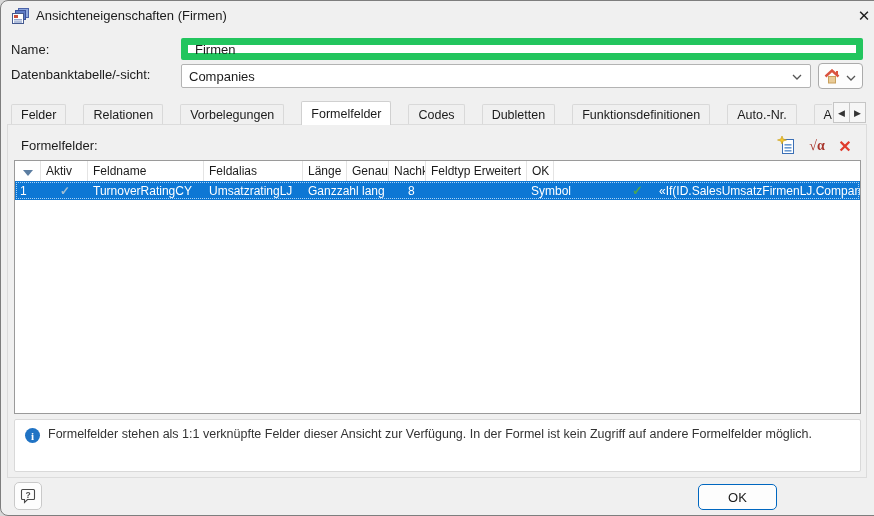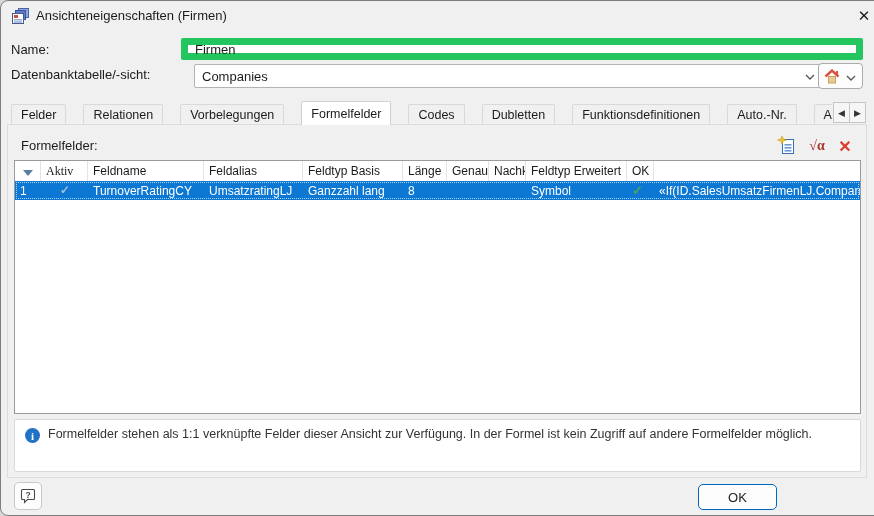--- a/index.html
+++ b/index.html
@@ -50,21 +50,21 @@
   .icon-new{left:775px;}
   
   .grid{position:absolute;left:13px;top:159px;width:847px;height:254px;
     background:#fff;border:1px solid #9a9a9a;box-sizing:border-box;overflow:hidden;}
   .thead{display:flex;height:20px;background:#fff;}
   .hc{box-sizing:border-box;border-right:1px solid #e4e4e4;padding:3px 4px 0 5px;
     font-size:12px;white-space:nowrap;overflow:hidden;}
   .trow{display:flex;height:19px;background:#0d77d4;color:#fff;align-items:center;
     outline:1px dotted #a9d3f5;outline-offset:-2px;}
   .tc{box-sizing:border-box;padding:0 4px 0 5px;font-size:12px;white-space:nowrap;overflow:hidden;}
-  .c0{width:26px;}.c1{width:47px;font-family:Liberation Serif, serif;}.c2{width:116px;}.c3{width:99px;}.c4{width:100px;}
+  .c0{width:26px;}.c1{width:47px;}.c2{width:116px;}.c3{width:99px;}.c4{width:100px;}
   .c5{width:44px;}.c6{width:42px;}.c7{width:37px;}.c8{width:101px;}.c9{width:27px;}
   .c10{flex:1;min-width:0;}
   .sel-triangle{width:0;height:0;border-left:5px solid transparent;border-right:5px solid transparent;
     border-top:6px solid #5b7da1;margin:6px auto 0;}
   .chk-aktiv{color:#a4c0d3;font-weight:bold;font-size:12px;}
   .chk-ok{color:#4aa556;font-weight:bold;font-size:13px;}
   
   .infobar{position:absolute;left:13px;top:418px;width:847px;height:53px;background:#fff;
     border:1px solid #d9d9d9;border-radius:2px;box-sizing:border-box;
     display:flex;align-items:flex-start;padding:7px 10px;gap:8px;}
@@ -100,21 +100,21 @@
     <span class="title-text">Ansichteneigenschaften (Firmen)</span>
     <div class="close-btn">✕</div>
   </div>
 
   <div class="form-label" style="top:41px;">Name:</div>
   <div class="textbox" style="left:180px;top:37px;width:682px;height:22px;">
     <span>Firmen</span>
   </div>
 
   <div class="form-label" style="top:66px;">Datenbanktabelle/-sicht:</div>
-  <div class="combo" style="left:193px;top:63px;width:630px;height:24px;">
+  <div class="combo" style="left:180px;top:63px;width:630px;height:24px;">
     <span>Companies</span>
     <svg class="chev" width="10" height="6" viewBox="0 0 10 6">
       <polyline points="1,1 5,5 9,1" fill="none" stroke="#555" stroke-width="1.3"></polyline>
     </svg>
   </div>
   <div class="split-btn">
     <svg class="home" width="16" height="15" viewBox="0 0 16 15">
       <path d="M1.5 7.5 L8 1.5 L14.5 7.5" fill="none" stroke="#da5340" stroke-width="2.4"></path>
       <rect x="4.5" y="7.5" width="7" height="6.5" fill="#e9cb97" stroke="#c9a05c"></rect>
       <rect x="12" y="2" width="2" height="3.5" fill="#da5340"></rect>
@@ -175,21 +175,20 @@
   <div class="tool-icon icon-del">✕</div>
 
   <div class="grid">
     <div class="thead">
       <div class="hc c0">
           <div class="sel-triangle"></div>
         </div>
       <div class="hc c1">Aktiv</div>
       <div class="hc c2">Feldname</div>
       <div class="hc c3">Feldalias</div>
-      <div class="hc c4">Feldtyp Basis</div>
       <div class="hc c5">Länge</div>
       <div class="hc c6">Genau</div>
       <div class="hc c7">Nachko</div>
       <div class="hc c8">Feldtyp Erweitert</div>
       <div class="hc c9">OK</div>
       <div class="hc c10" style="border-right:none;margin-top:24px;">Formel</div>
     </div>
     <div class="trow">
       <div class="tc c0">1</div>
       <div class="tc c1" style="text-align:center;"><span class="chk-aktiv">✓</span></div>

